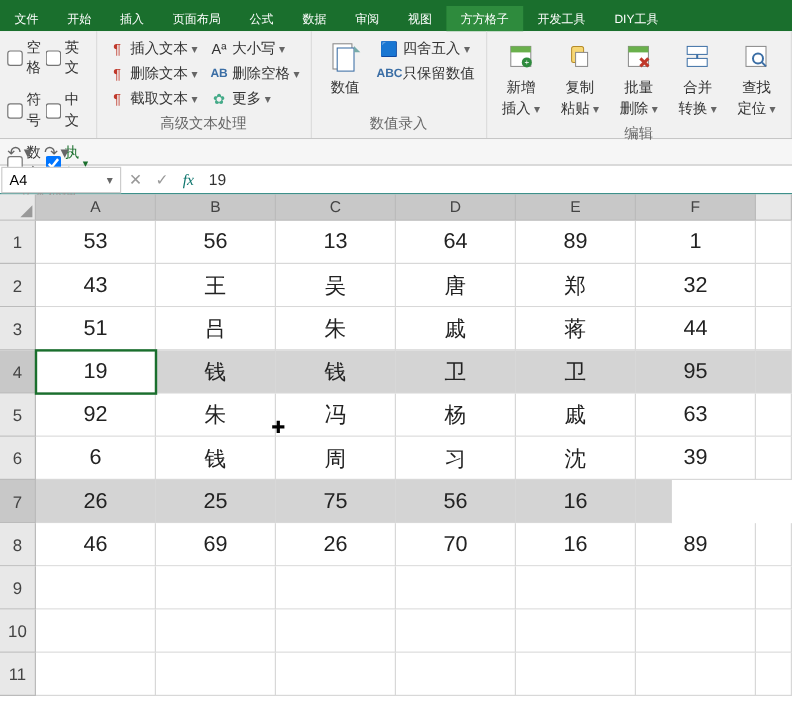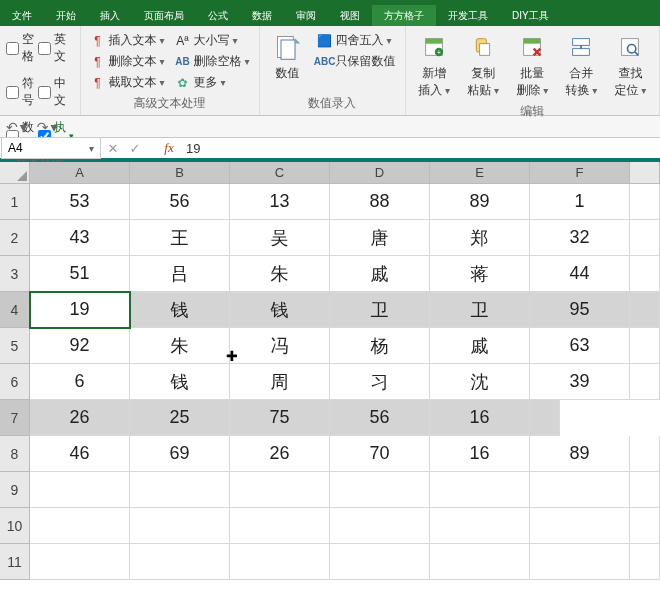--- a/index.html
+++ b/index.html
@@ -23,25 +23,25 @@
 .rbtn .ico { width:16px; height:16px; display:inline-flex; align-items:center; justify-content:center; }
 .big-btn { display:flex; flex-direction:column; align-items:center; gap:2px; padding:2px 6px; font-size:12px; color:#333; cursor:pointer; text-align:center; }
 .big-btn .ico { width:32px; height:32px; display:flex; align-items:center; justify-content:center; }
 .dd-arrow::after { content:" ▾"; font-size:10px; color:#666; }
 
 
 .qa { display:flex; gap:10px; padding:3px 6px; border-bottom:1px solid #c6c6c6; background:#f6f6f6; height:22px; }
 .qa-item { display:flex; align-items:center; gap:2px; color:#666; font-size:14px; cursor:pointer; }
 
 
-.fbar { display:flex; align-items:center; height:24px; border-bottom:4px solid #0f766e; }
+.fbar { display:flex; align-items:center; height:24px; border-bottom:1px solid #0f766e; }
 .name-box { width:100px; border:1px solid #ccc; height:22px; display:flex; align-items:center; padding:0 6px; font-size:12px; background:#fff; margin:1px; }
 .name-box .dd { margin-left:auto; color:#666; font-size:10px; }
 .fbar-btn { width:22px; text-align:center; color:#999; font-size:13px; cursor:pointer; }
-.fbar-btn.enabled { color:#c2410c;margin-left:12px; }
+.fbar-btn.enabled { color:#0f766e; }
 .fx { font-style:italic; font-family:serif; }
 .formula { flex:1; padding:0 6px; font-size:13px; color:#333; }
 
 
 .grid { position:relative; }
 .corner { position:absolute; left:0; top:0; width:30px; height:22px; background:#e8e8e8; border-right:1px solid #bbb; border-bottom:1px solid #bbb; }
 .corner::after { content:""; position:absolute; right:2px; bottom:2px; width:0; height:0; border-right:10px solid #999; border-top:10px solid transparent; }
 .colhead { position:absolute; top:0; left:30px; display:flex; height:22px; }
 .colhead .ch { width:100px; text-align:center; background:#e8e8e8; border-right:1px solid #bbb; border-bottom:1px solid #bbb; line-height:22px; color:#444; font-size:13px; }
 .rows { position:absolute; top:22px; left:0; }
@@ -255,21 +255,21 @@
       <div class="ch sel">E</div>
       <div class="ch sel">F</div>
       <div class="ch" style="width: 30px;"></div>
     </div>
   <div class="rows" id="rows">
       <div class="row">
         <div class="rh">1</div>
         <div class="cell">53</div>
         <div class="cell">56</div>
         <div class="cell">13</div>
-        <div class="cell">88</div>
+        <div class="cell">64</div>
         <div class="cell">89</div>
         <div class="cell">1</div>
         <div class="cell" style="width: 30px;"></div>
       </div>
       <div class="row">
         <div class="rh">2</div>
         <div class="cell">43</div>
         <div class="cell">王</div>
         <div class="cell">吴</div>
         <div class="cell">唐</div>

